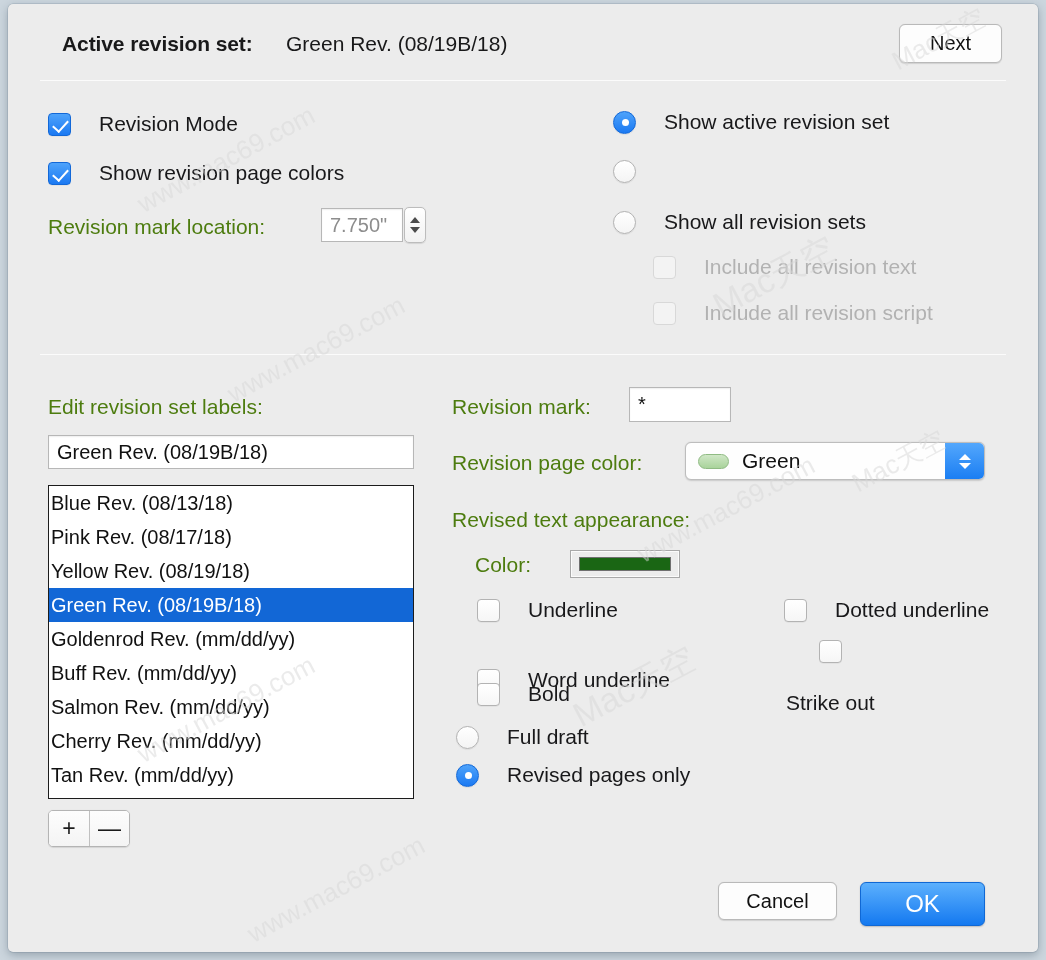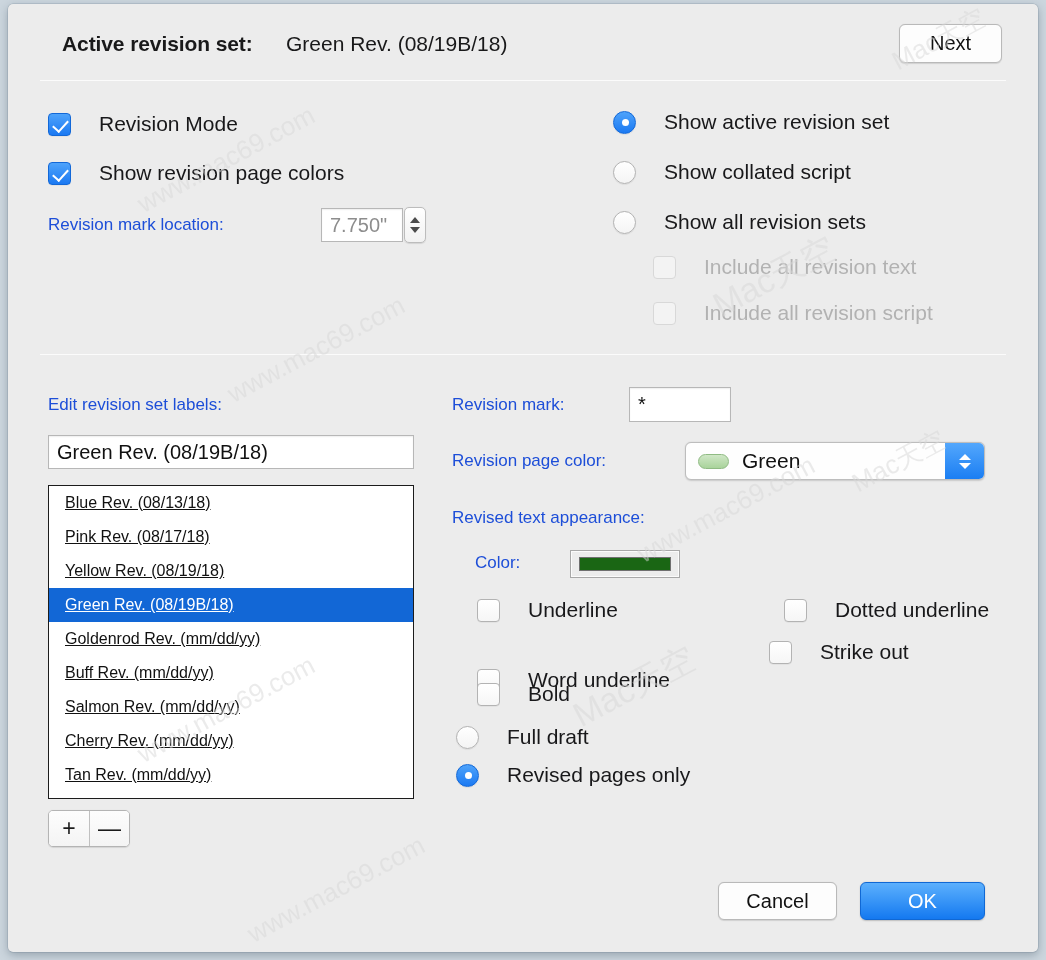--- a/index.html
+++ b/index.html
@@ -128,21 +128,21 @@
   }
   .row .lab {
     font-size: 21px; color: #18181a;
     white-space: nowrap;
   }
   .row.dis .lab { color: #b2b2b2; }
 
   
   .fieldlabel {
     position: absolute;
-    font-size: 17px; color: #1d4ed8; white-space: nowrap;
+    font-size: 21px; color: #4d7c0f; white-space: nowrap;
   }
   .txtfield {
     position: absolute;
     background: #fff;
     border: 0.5px solid #b7b7b7;
     box-shadow: inset 0 1px 1.5px rgba(0,0,0,0.07);
     font-size: 20px;
     display: flex; align-items: center;
     padding: 0 8px;
     color: #111;
@@ -171,24 +171,23 @@
   .listbox {
     position: absolute;
     left: 40px; top: 481px; width: 366px; height: 314px;
     background: #fff;
     border: 1.5px solid #1c1c1c;
     overflow: hidden;
   }
   .li {
     height: 34px;
     display: flex; align-items: center;
-    padding-left: 16px;
-    font-size: 16px; color: #111;
+    padding-left: 2px;
+    font-size: 20px; color: #111;
     white-space: nowrap;
-    text-decoration: underline;
   }
   .li.sel { background: #1267d6; color: #fff; }
 
   .plusminus {
     position: absolute;
     left: 40px; top: 806px;
     display: flex;
     border: 0.5px solid #b4b4b4;
     border-radius: 5px;
     overflow: hidden;
@@ -251,26 +250,26 @@
   }
 
   
   .btn-cancel {
     position: absolute; left: 710px; top: 878px;
     width: 119px; height: 38px;
     border-radius: 6px;
   }
   .btn-ok {
     position: absolute; left: 852px; top: 878px;
-    width: 125px; height: 38px;
+    width: 125px; height: 44px;
     border-radius: 6px;
     background: linear-gradient(#5cb0fd,#1479f0);
     border: 0.5px solid #1068d4;
     color: #fff;
-    font-size: 20px;
+    font-size: 24px;
     display: flex; align-items: center; justify-content: center;
     box-shadow: 0 0.5px 1.5px rgba(0,0,0,0.2);
   }
 </style>
 </head>
 <body>
 
 <div id="page">
   <div class="window">
 
@@ -297,21 +296,20 @@
       <span class="chev-u"></span>
       <span class="chev-d"></span>
     </div>
 
     <div class="row" style="left:605px; top:106px;">
       <span class="radio on"></span>
       <span class="lab">Show active revision set</span>
     </div>
     <div class="row" style="left:605px; top:156px;">
       <span class="radio"></span>
-      <span class="lab">Show collated script</span>
     </div>
     <div class="row dis" style="left:645px; top:251px;">
       <span class="cb dis"></span>
       <span class="lab">Include all revision text</span>
     </div>
 
     <div class="row" style="left:605px; top:206px;">
       <span class="radio"></span>
       <span class="lab">Show all revision sets</span>
     </div>
@@ -367,21 +365,21 @@
       <span class="lab">Underline</span>
     </div>
     <div class="row" style="left:761px; top:594px;padding-left:15px;">
       <span class="cb"></span>
       <span class="lab">Dotted underline</span>
     </div>
     <div class="row" style="left:469px; top:664px;align-items:center;">
       <span class="cb"></span>
       <span class="lab">Word underline</span>
     </div>
-    <div class="row" style="left:761px; top:636px;">
+    <div class="row" style="left:778px; top:636px;flex-direction:column;">
       <span class="cb"></span>
       <span class="lab">Strike out</span>
     </div>
     <div class="row" style="left:469px; top:678px;">
       <span class="cb"></span>
       <span class="lab">Bold</span>
     </div>
 
     <div class="row" style="left:448px; top:721px;">
       <span class="radio"></span>

